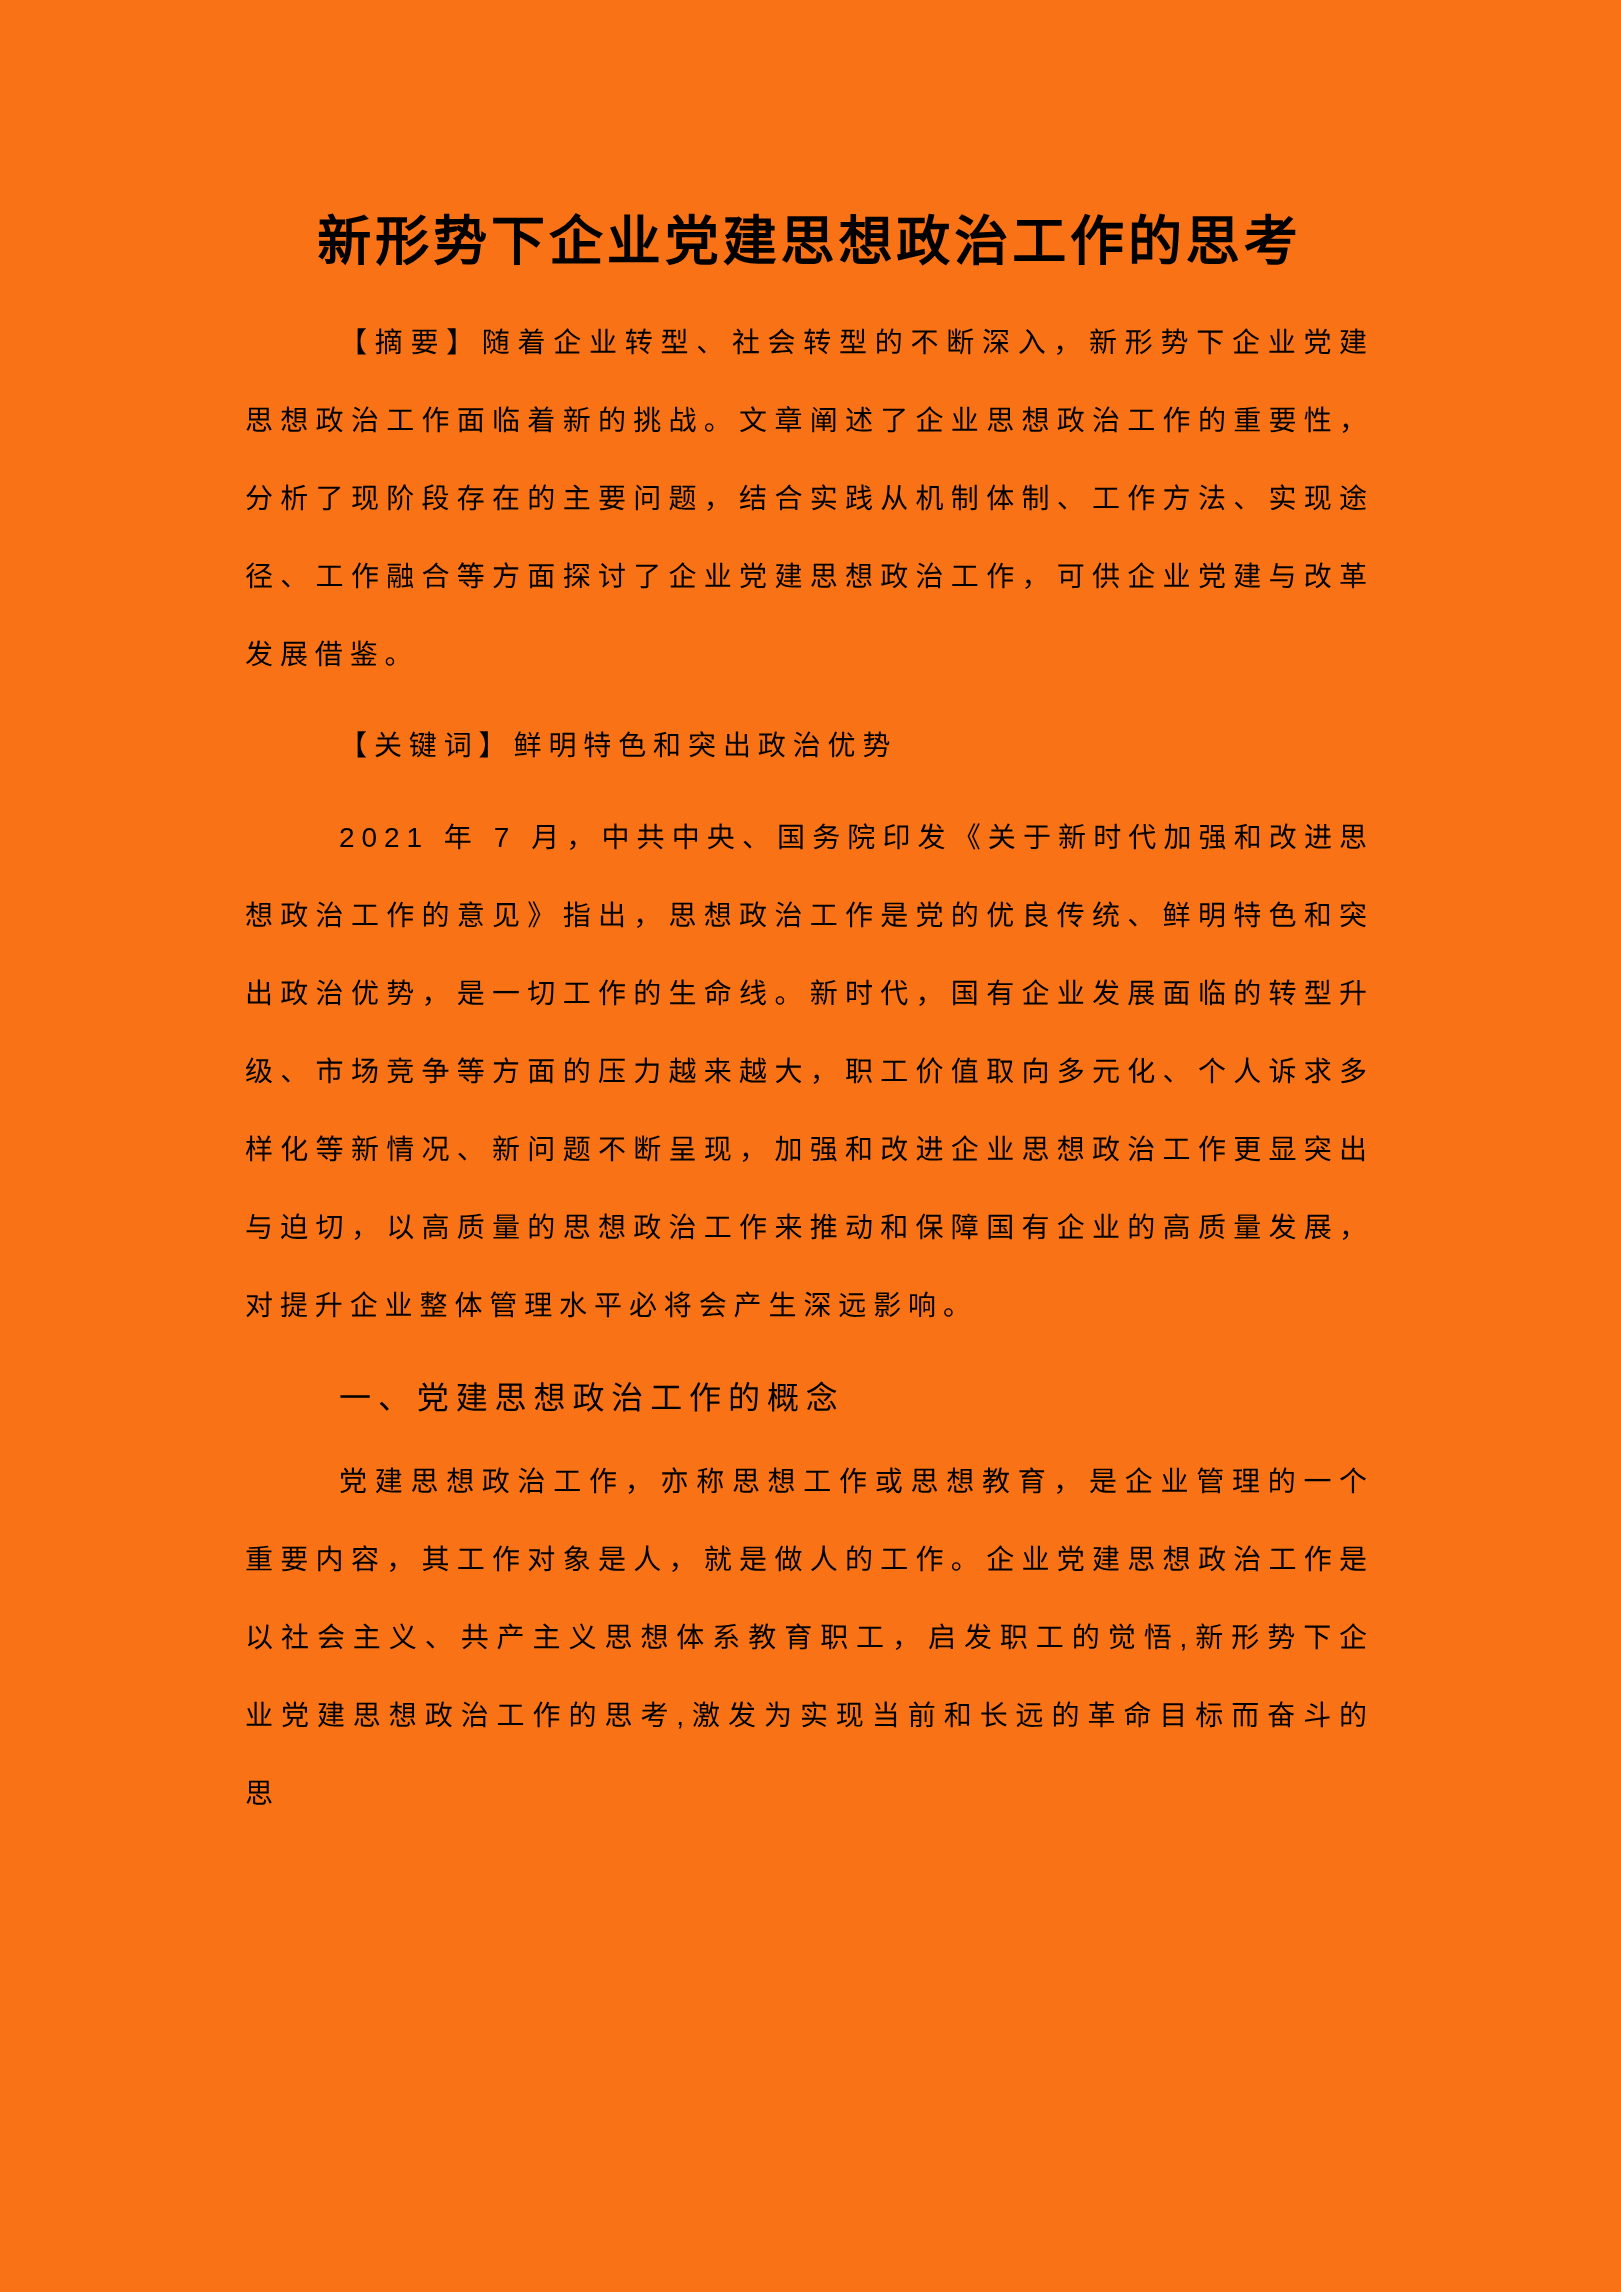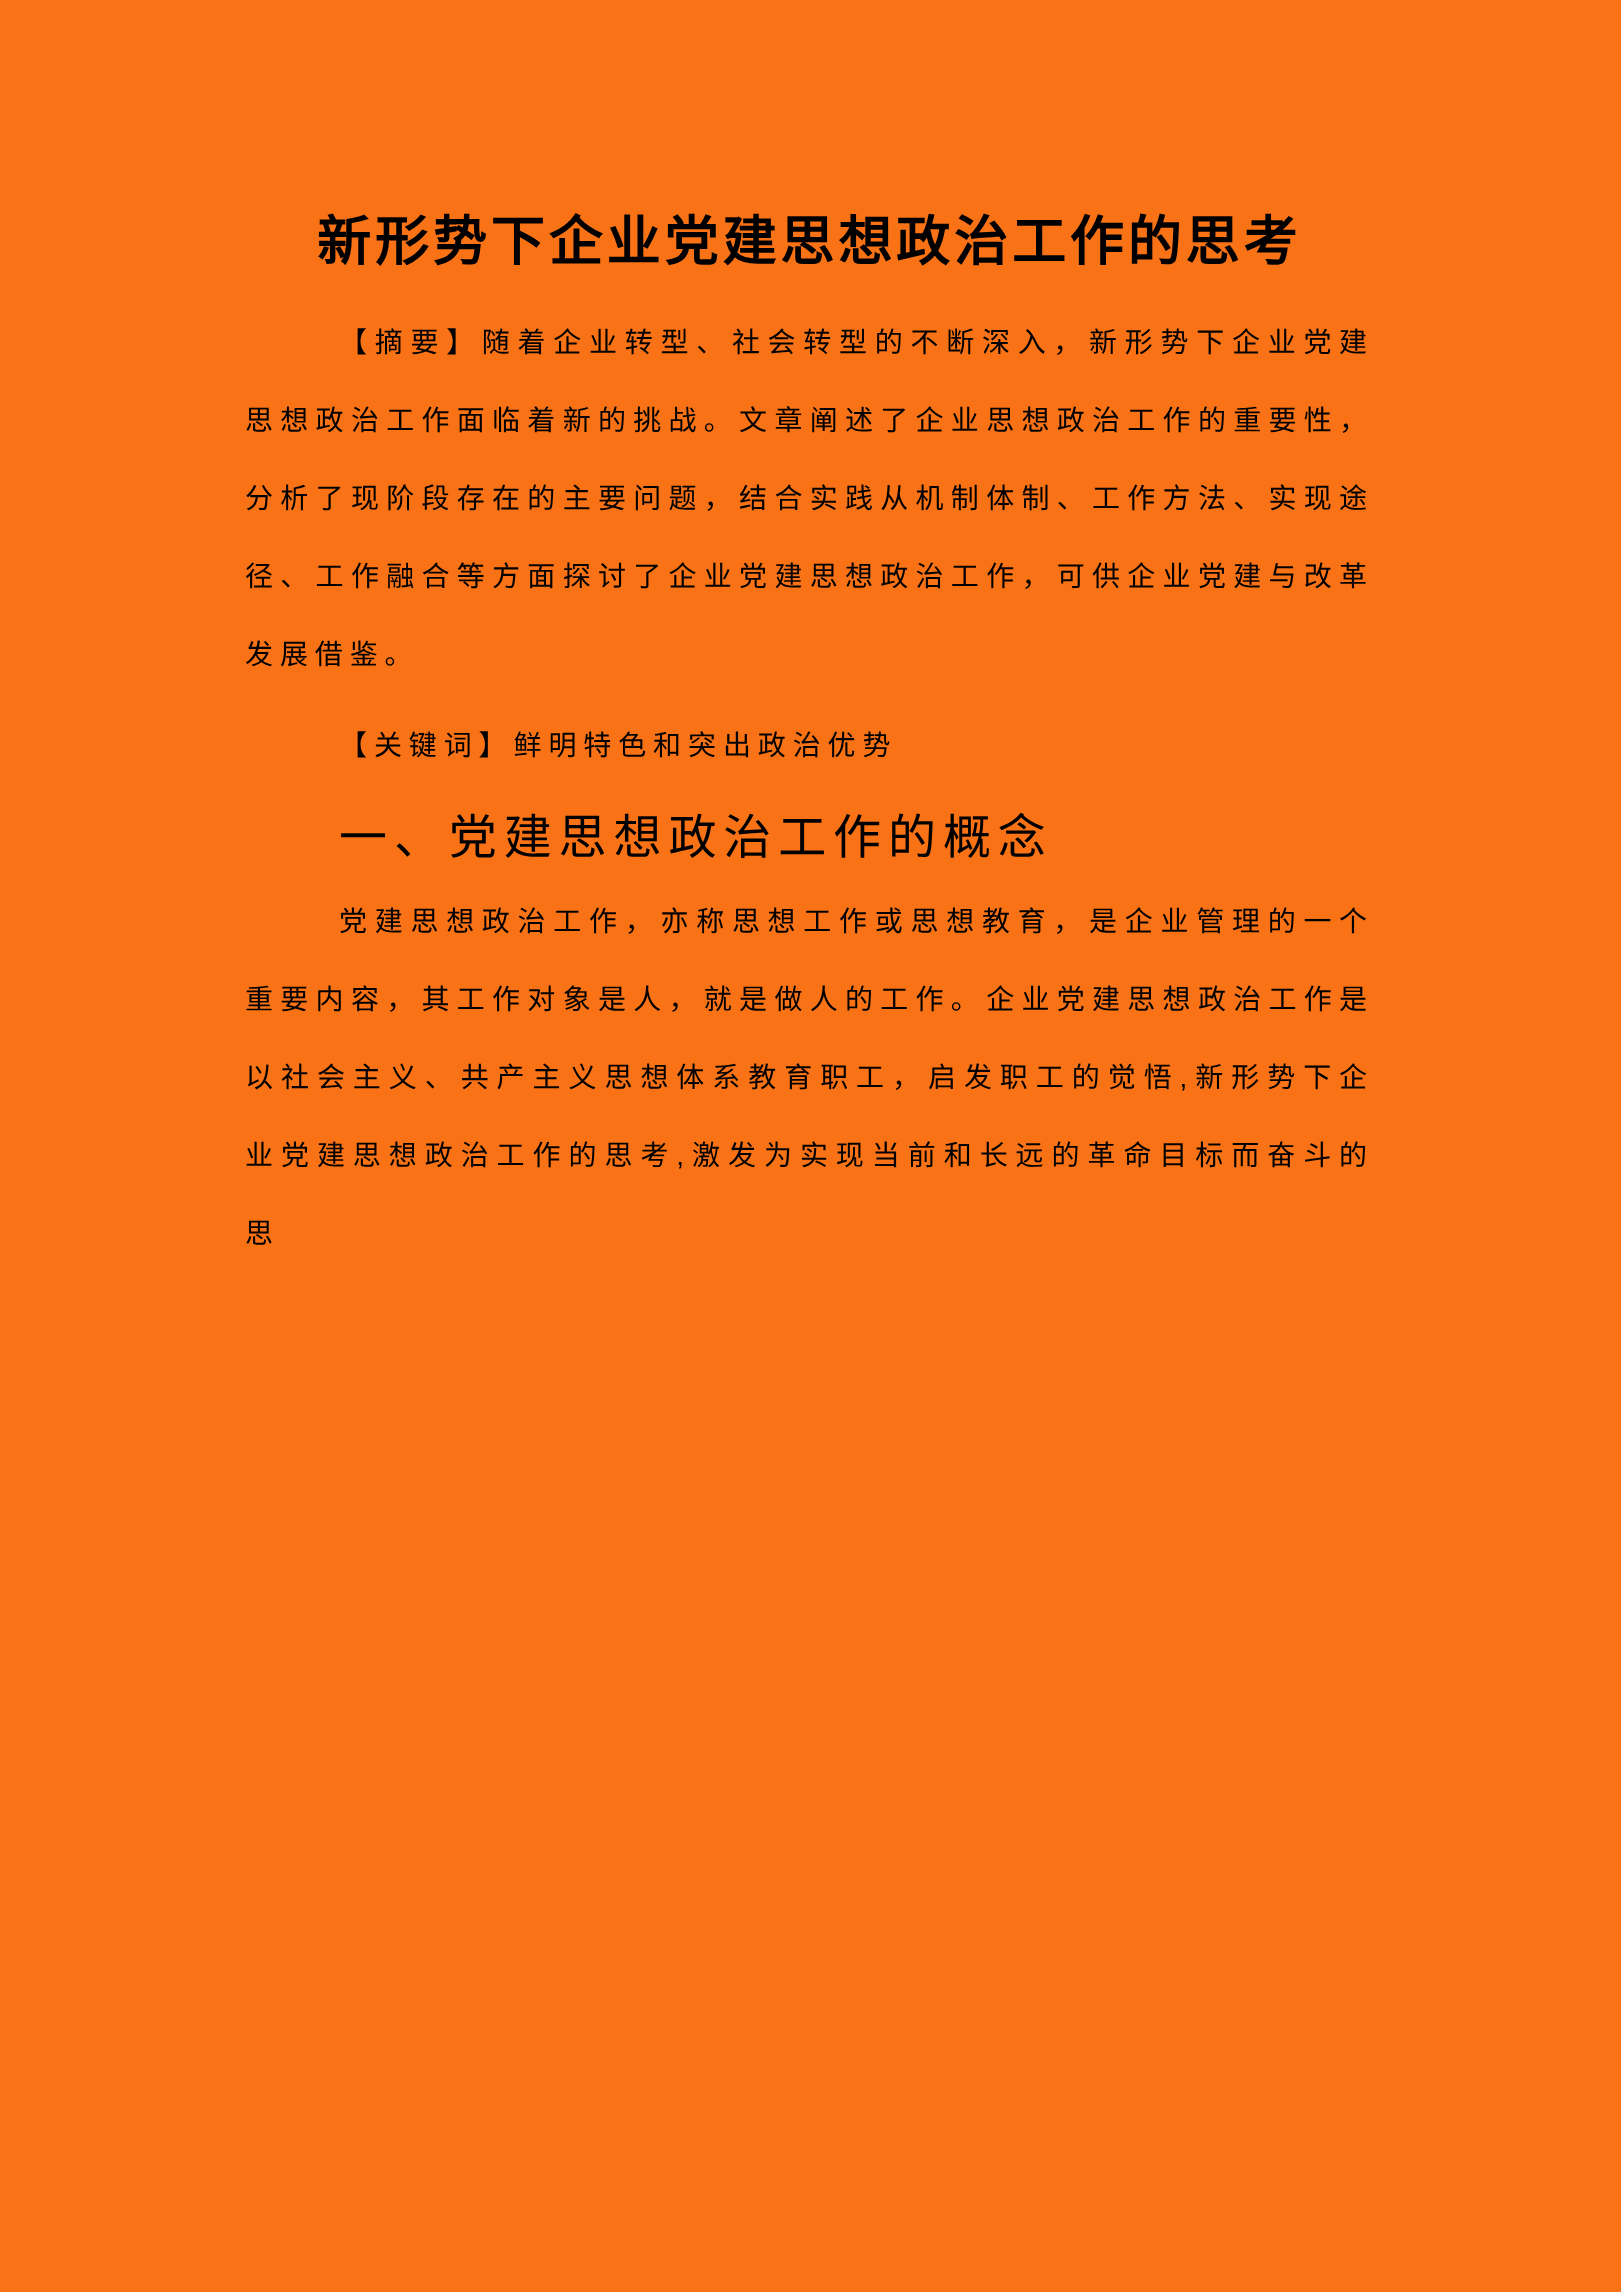--- a/index.html
+++ b/index.html
@@ -31,36 +31,37 @@
     font-size: 28px;
     line-height: 78px;
     letter-spacing: 6.9px;
     text-align: justify;
     text-justify: inter-character;
     text-indent: 94px;
     margin: 0 0 13.7px 0;
     font-weight: 400;
   }
   .section-heading {
-    font-size: 48px;
+    font-size: 32px;
     line-height: 78px;
     letter-spacing: 6.9px;
     text-indent: 94px;
     margin: 0 0 5.9px 0;
     font-weight: 400;
   }
 </style>
 </head>
 <body>
 
 <div class="page">
   <h1 class="doc-title">新形势下企业党建思想政治工作的思考</h1>
 
   <p class="para">【摘要】随着企业转型、社会转型的不断深入，新形势下企业党建思想政治工作面临着新的挑战。文章阐述了企业思想政治工作的重要性，分析了现阶段存在的主要问题，结合实践从机制体制、工作方法、实现途径、工作融合等方面探讨了企业党建思想政治工作，可供企业党建与改革发展借鉴。</p>
 
   <p class="para">【关键词】鲜明特色和突出政治优势</p>
 
+  <p class="para">2021 年 7 月，中共中央、国务院印发《关于新时代加强和改进思想政治工作的意见》指出，思想政治工作是党的优良传统、鲜明特色和突出政治优势，是一切工作的生命线。新时代，国有企业发展面临的转型升级、市场竞争等方面的压力越来越大，职工价值取向多元化、个人诉求多样化等新情况、新问题不断呈现，加强和改进企业思想政治工作更显突出与迫切，以高质量的思想政治工作来推动和保障国有企业的高质量发展，对提升企业整体管理水平必将会产生深远影响。</p>
 
   <h2 class="section-heading">一、党建思想政治工作的概念</h2>
 
   <p class="para">党建思想政治工作，亦称思想工作或思想教育，是企业管理的一个重要内容，其工作对象是人，就是做人的工作。企业党建思想政治工作是以社会主义、共产主义思想体系教育职工，启发职工的觉悟,新形势下企业党建思想政治工作的思考,激发为实现当前和长远的革命目标而奋斗的思</p>
 </div>
 
 
 </body></html>

